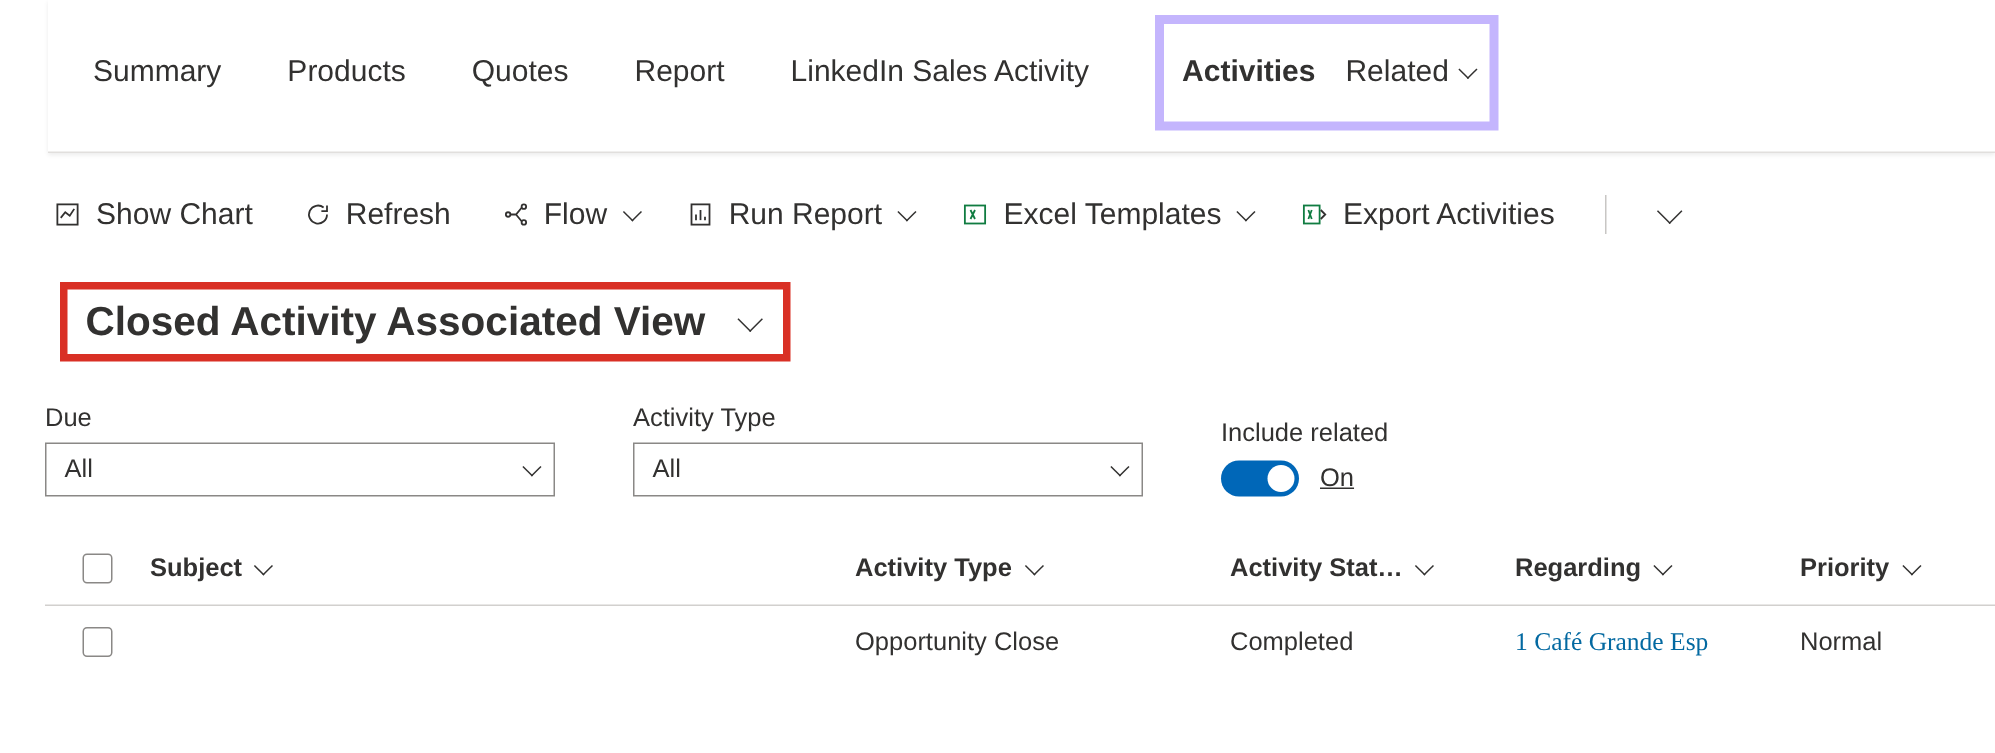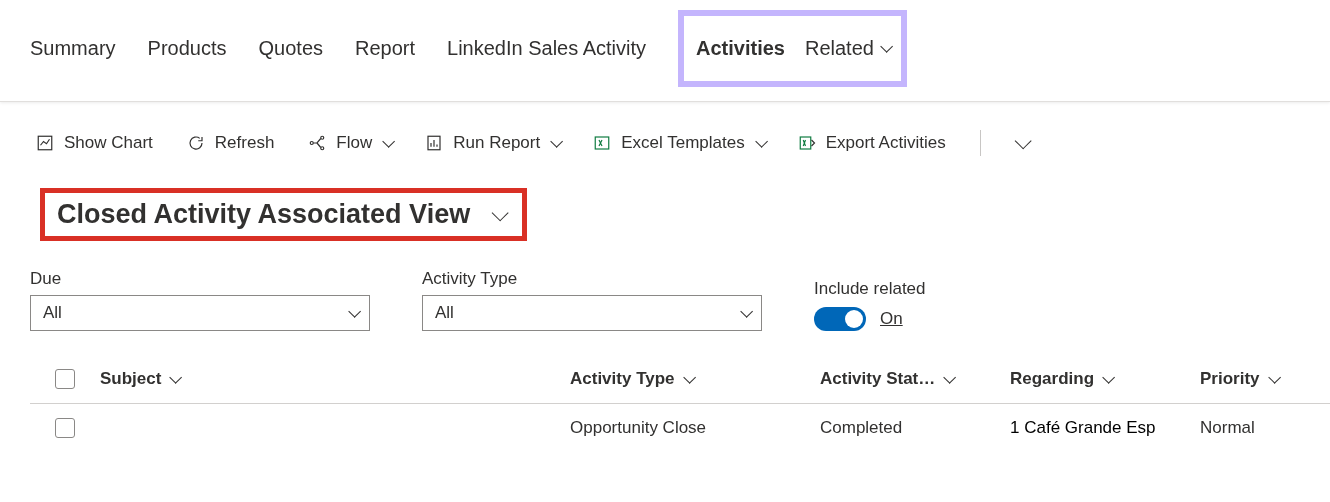--- a/index.html
+++ b/index.html
@@ -6,24 +6,25 @@
     body {
       font-family: "Segoe UI", -apple-system, BlinkMacSystemFont, sans-serif;
       font-size: 14px;
       color: #323130;
       background: #fff;
       width: 1330px;
     }
     .tabs {
       display: flex;
       align-items: center;
-      gap: 32px;
+      gap: 44px;
       padding: 10px 30px 14px 30px;
       border-bottom: 1px solid #e1dfdd;
       box-shadow: 0 1px 3px rgba(0,0,0,0.08);
+      margin-left: 32px;
     }
     .tab {
       font-size: 20px;
       color: #323130;
       cursor: pointer;
       display: flex;
       align-items: center;
       gap: 6px;
     }
     .tab.active { font-weight: 600; }
@@ -39,21 +40,21 @@
       display: flex;
       align-items: center;
       gap: 34px;
       padding: 28px 36px 18px 36px;
       flex-wrap: wrap;
     }
     .tool-item {
       display: flex;
       align-items: center;
       gap: 10px;
-      font-size: 17px;
+      font-size: 20px;
       cursor: pointer;
     }
     .tool-divider {
       width: 1px;
       height: 26px;
       background: #c8c6c4;
     }
     .chev-down {
       display: inline-block;
       width: 12px;
@@ -147,21 +148,21 @@
     .col-regarding { width: 190px; display:flex; align-items:center; gap:8px; }
     .col-priority { width: 120px; display:flex; align-items:center; gap:8px; }
     .checkbox {
       width: 20px;
       height: 20px;
       border: 1.5px solid #8a8886;
       border-radius: 3px;
       background: #fff;
       cursor: pointer;
     }
-    .link { color: #000000; cursor: pointer; }
+    .link { color: #0369a1; cursor: pointer; font-family: Liberation Serif, serif; }
     .icon-svg { width: 18px; height: 18px; flex-shrink:0; }
   </style>
 </head>
 <body>
 
 <div class="tabs">
   <div class="tab">Summary</div>
   <div class="tab">Products</div>
   <div class="tab">Quotes</div>
   <div class="tab">Report</div>

